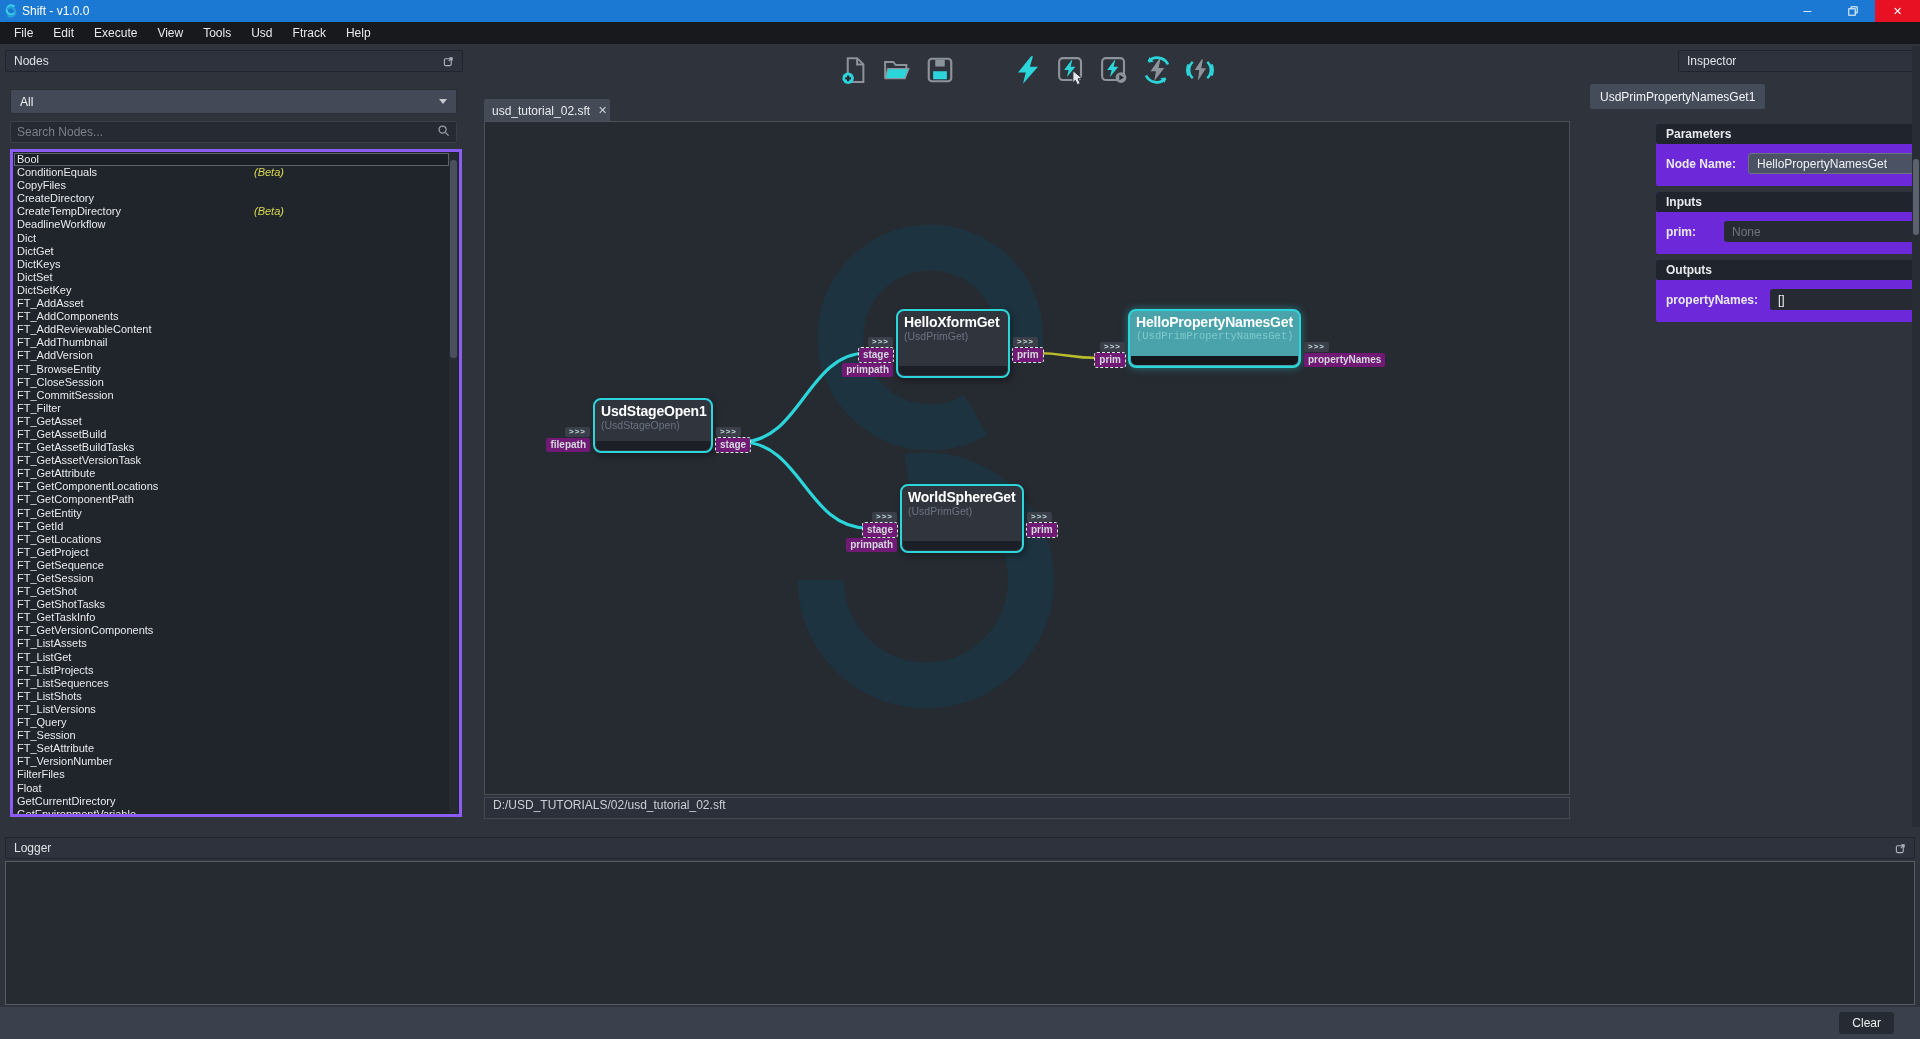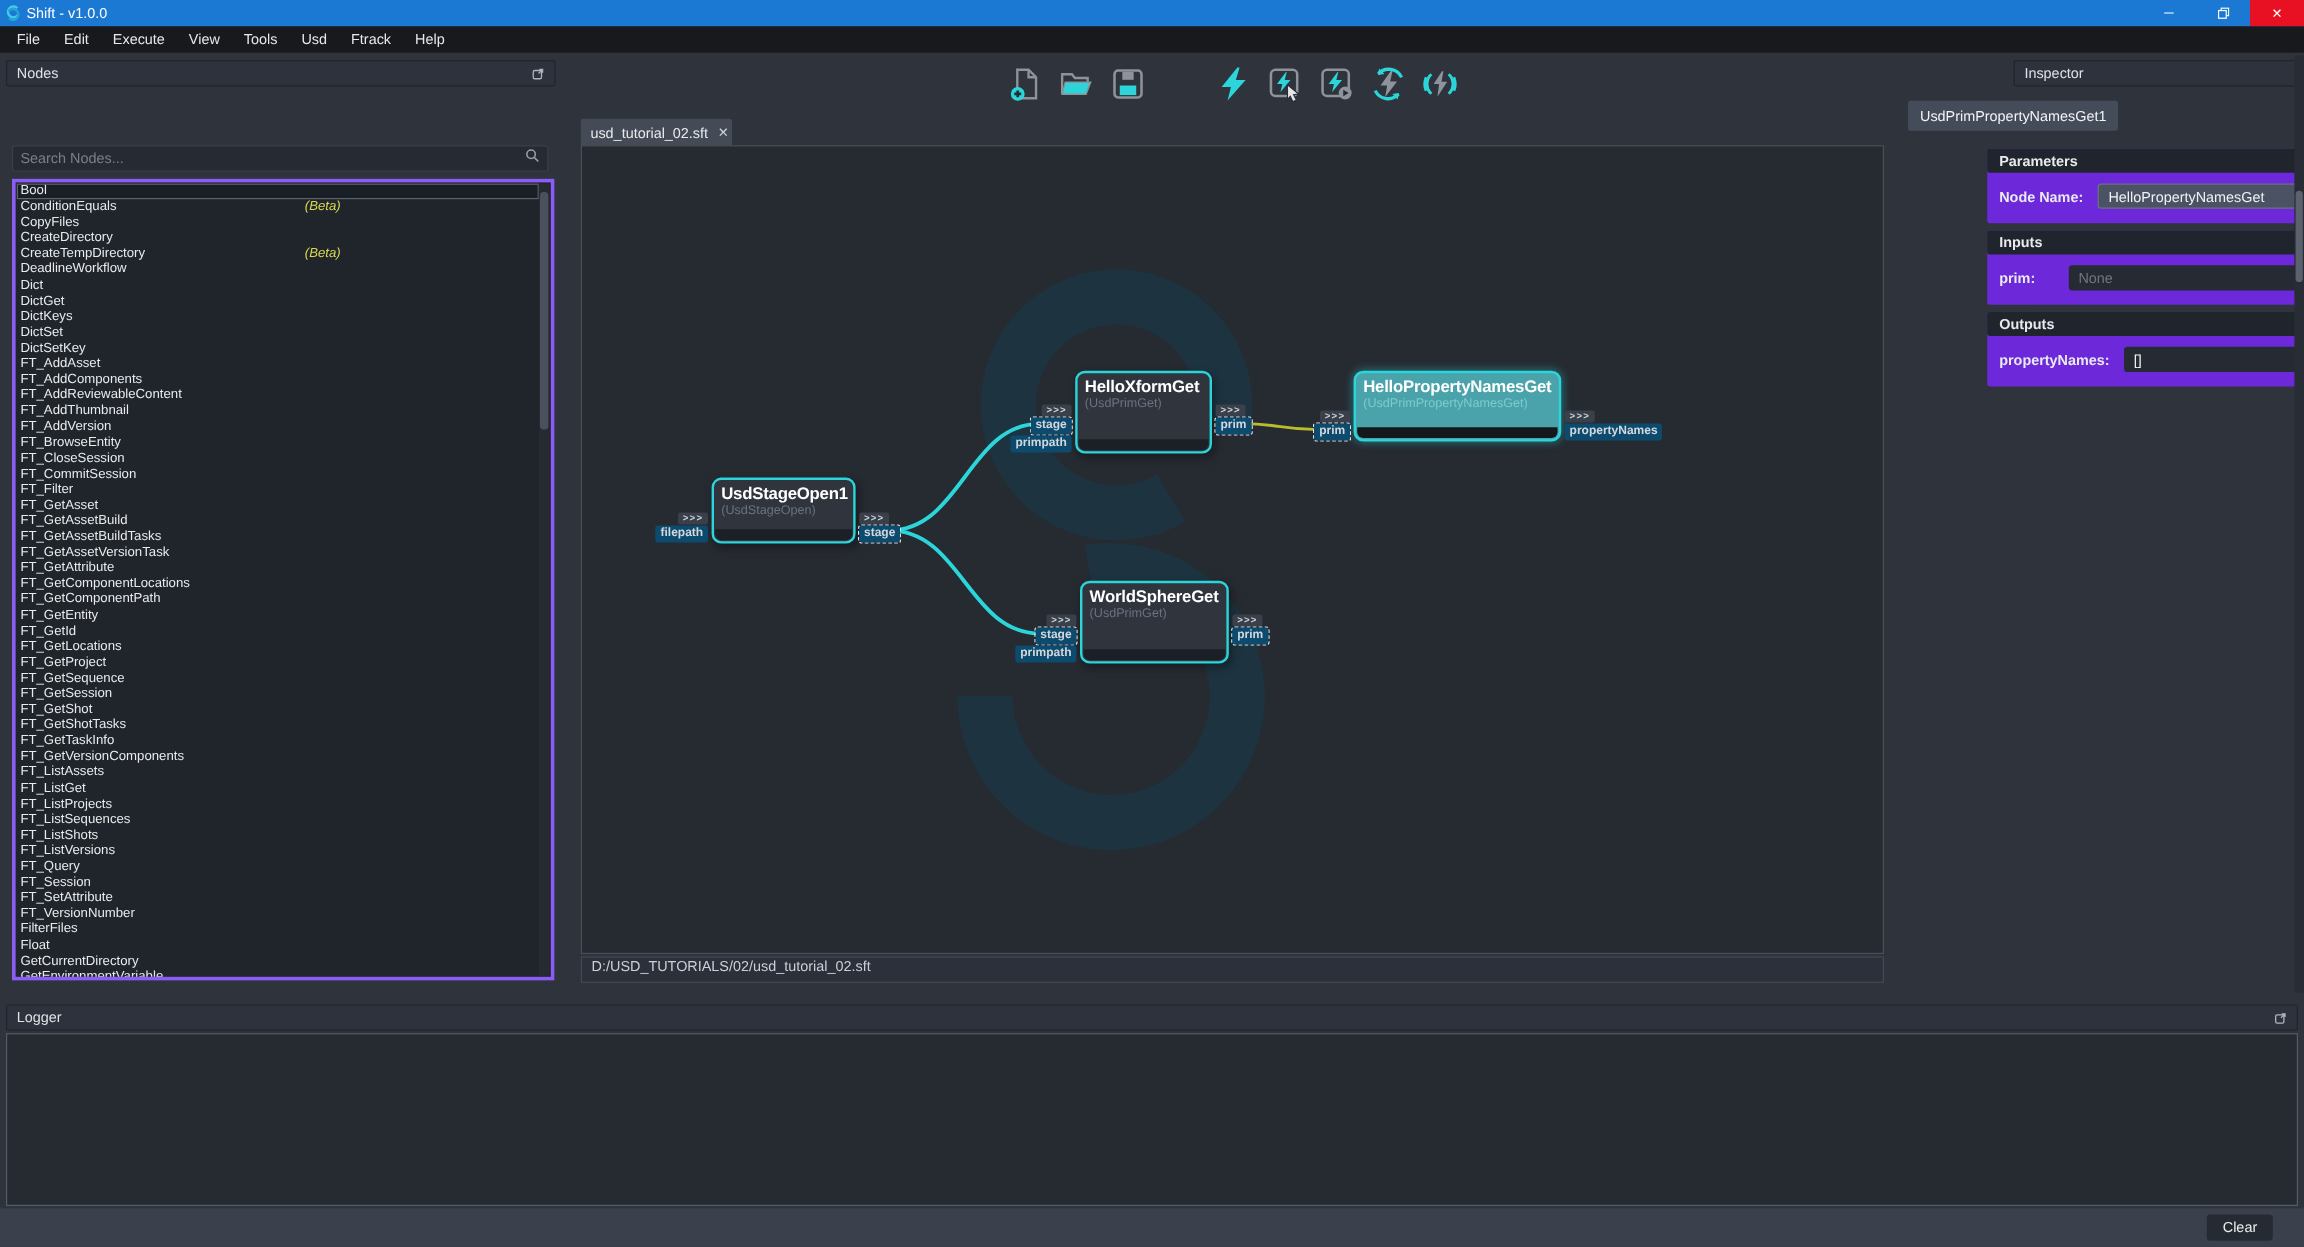--- a/index.html
+++ b/index.html
@@ -63,30 +63,30 @@
   #graph-canvas { position:absolute; left:484px; top:77px; width:1086px; height:674px; background:#262a31;
     border:1px solid #4b5058; overflow:hidden; }
   #canvas-svg { position:absolute; left:0; top:0; width:100%; height:100%; }
 
   .gnode { position:absolute; background:#2f343d; border:2px solid #2bd5da; border-radius:8px;
     box-shadow:2px 3px 7px rgba(0,0,0,.35); }
   .gnode.selected { background:#4aa3ab; box-shadow:0 0 8px rgba(43,213,218,.45); }
   .gtitle { font-size:14px; font-weight:bold; color:#fff; padding:3px 6px 0 6px; white-space:nowrap;
     letter-spacing:-0.2px; }
   .gsub { font-size:10.5px; color:#6b7280; padding:0 6px; white-space:nowrap; }
-  .gnode.selected .gsub { color:#7ec9cd; }
+  .gnode.selected .gsub { color:#7ec9cd;font-family:Liberation Mono, monospace; }
   .gfoot { position:absolute; left:1px; right:1px; bottom:1px; height:9px; background:#1c2026;
     border-radius:0 0 5px 5px; }
   .gnode.selected .gfoot { background:#14181d; }
   .ports { position:absolute; display:flex; flex-direction:column; gap:1px; }
   .ports.left  { right:100%; margin-right:5px; align-items:flex-end; }
   .ports.right { left:100%;  margin-left:5px;  align-items:flex-start; }
   .pexec { background:#3a3f49; color:#c3d8da; font-size:8px; font-weight:bold; letter-spacing:1px;
     line-height:10px; height:10px; padding:0 4px; border-radius:2px; }
-  .pchip { background:#0c4a6e; color:#d4d8dd; font-size:10px; font-weight:bold; line-height:13px;
+  .pchip { background:#701a75; color:#d4d8dd; font-size:10px; font-weight:bold; line-height:13px;
     height:14px; padding:0 4px; border-radius:2px; white-space:nowrap; }
   .pchip.dashed { outline:1px dashed #dfe3e6; outline-offset:0px; }
 
   #graph-status { position:absolute; left:484px; top:753px; width:1086px; height:22px; background:#2b303a;
     border:1px solid #454a52; display:flex; padding:0 8px; font-size:12px; color:#ccd0d5; }
 
   
   #inspector-header { left:1678px; top:6px; width:325px; }
   #insp-node-tab { position:absolute; left:1590px; top:40px; height:25px; background:#454c59;
     border-radius:2px; display:flex; align-items:center; padding:0 10px; font-size:12px; color:#f2f4f6; }
@@ -162,20 +162,24 @@
   <div id="nodes-header" class="panel-header">
     <span>Nodes</span>
     <span class="popout">
       <svg viewBox="0 0 12 12">
           <rect x="1.5" y="3" width="7.5" height="7.5" rx="1.4" fill="none" stroke="#aeb4bc" stroke-width="1.2"></rect>
           <path d="M7 2 h3 v3 M10 2 L6.3 5.7" stroke="#aeb4bc" stroke-width="1.2" fill="none"></path>
         </svg>
     </span>
   </div>
 
+  <div id="node-filter">
+    <span>All</span>
+    <span class="chev"></span>
+  </div>
 
   <div id="node-search">
     <input placeholder="Search Nodes..." style="">
     <span>
       <svg viewBox="0 0 14 14" width="13" height="13">
         <circle cx="6" cy="6" r="3.8" fill="none" stroke="#99a0a8" stroke-width="1.4"></circle>
         <path d="M9 9 L12.5 12.5" stroke="#99a0a8" stroke-width="1.4"></path>
       </svg>
     </span>
   </div>

